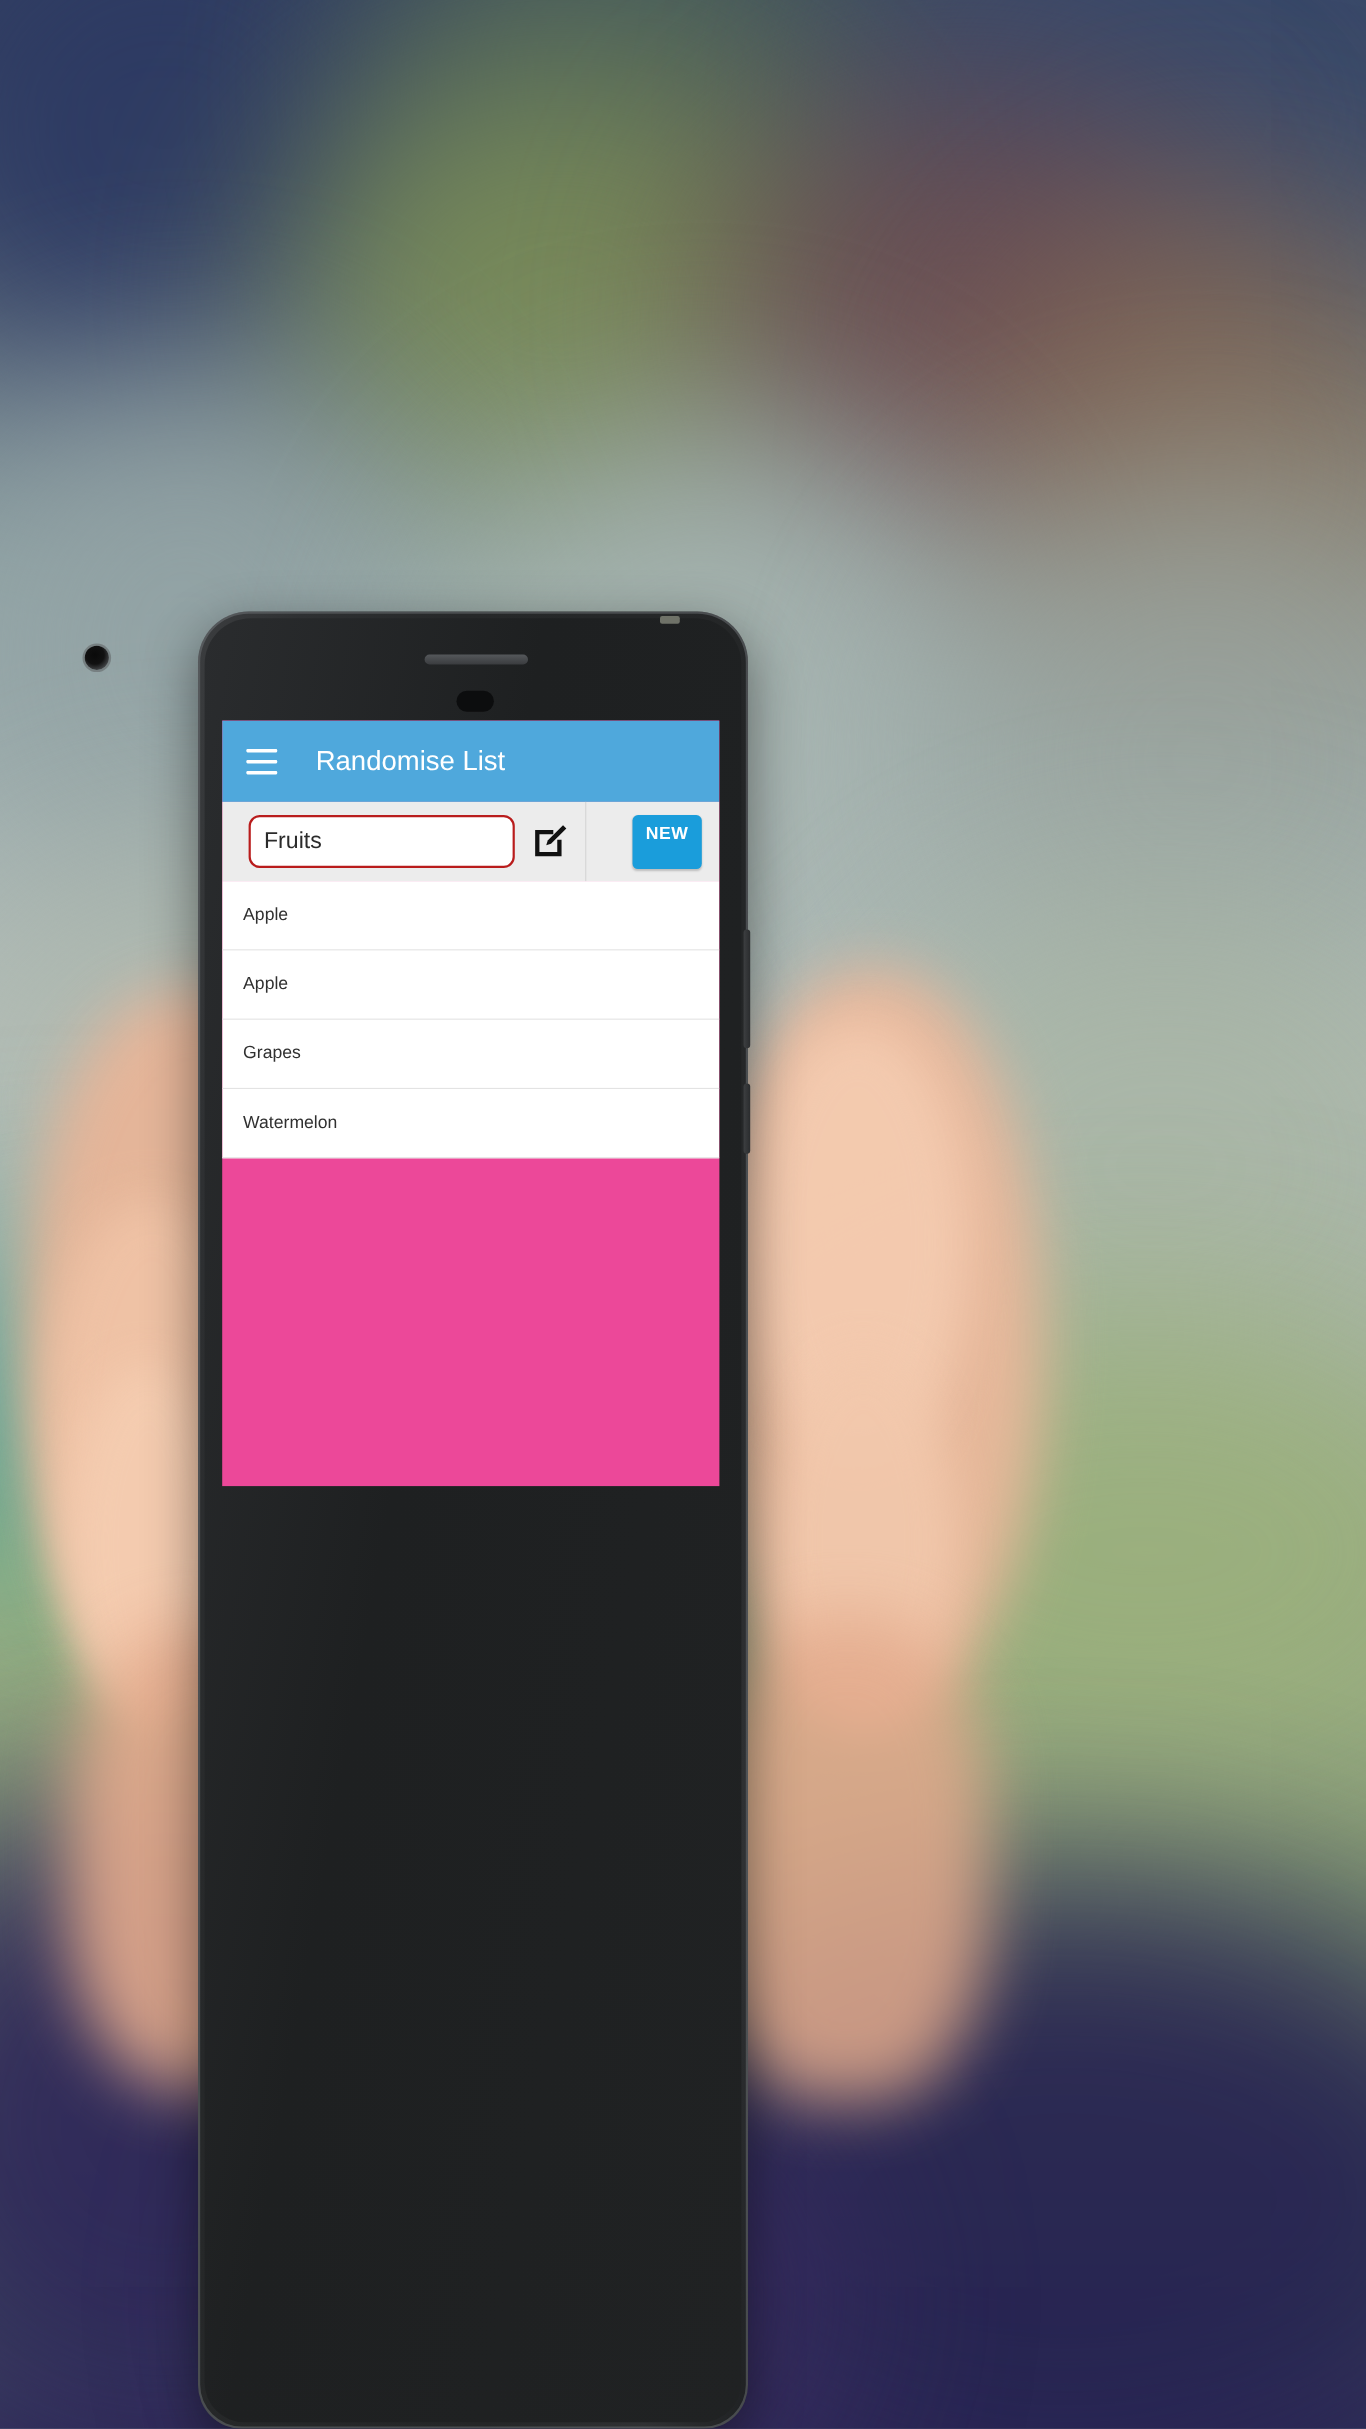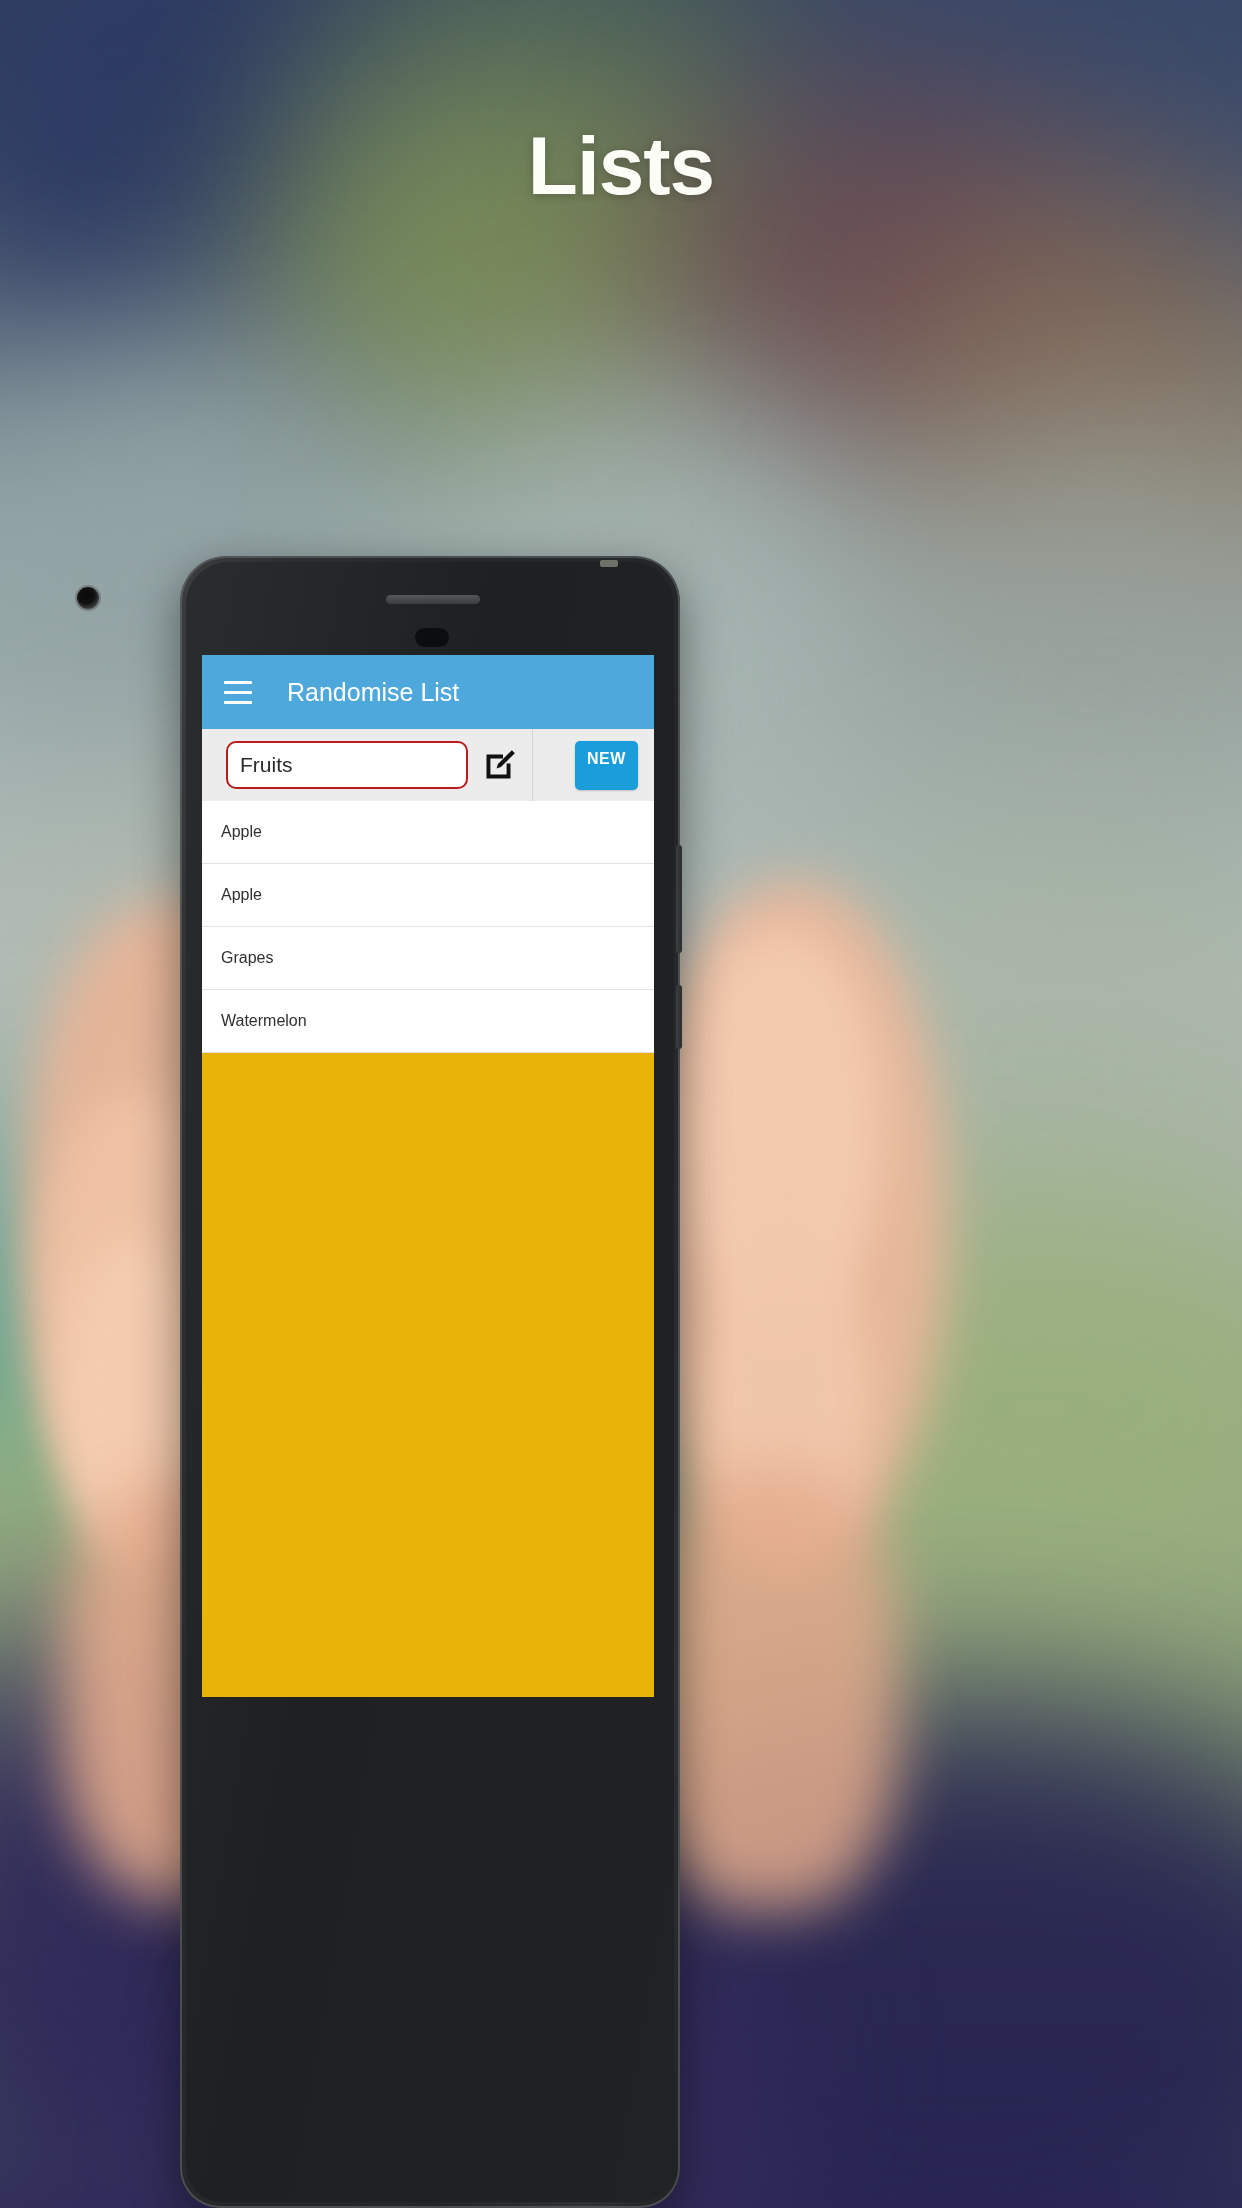--- a/index.html
+++ b/index.html
@@ -44,22 +44,22 @@
   #sensor{position:absolute;left:415px;top:628px;width:34px;height:19px;border-radius:10px;
      background:#0c0d0e;}
   #sidebtn{position:absolute;left:676px;top:845px;width:6px;height:108px;border-radius:3px;
      background:linear-gradient(90deg,#3d3f41,#2a2c2e);}
   #sidebtn2{position:absolute;left:676px;top:985px;width:6px;height:64px;border-radius:3px;
      background:linear-gradient(90deg,#3d3f41,#2a2c2e);}
   #toptick{position:absolute;left:600px;top:560px;width:18px;height:7px;border-radius:2px;
      background:#6f7268;}
 
   
-  #screen{position:absolute;left:202px;top:655px;width:452px;height:1042px;
-     background:#eab308;overflow:hidden;}
+  #screen{position:absolute;left:202px;top:655px;width:452px;height:696px;
+     background:#ec4899;overflow:hidden;}
 
   
   #appbar{height:74px;background:#4fa8dc;display:flex;align-items:center;}
   #menu-btn{width:64px;height:74px;display:flex;flex-direction:column;justify-content:center;
      align-items:center;gap:7px;padding-left:8px;box-sizing:border-box;cursor:pointer;}
   #menu-btn i{display:block;width:28px;height:3px;background:#fff;border-radius:1px;}
   #appbar-title{color:#fff;font-size:25px;font-weight:normal;margin-left:21px;}
 
   
   #inputrow{height:72px;background:#ececec;display:flex;align-items:center;position:relative;
@@ -108,21 +108,20 @@
   <div class="blob" style="left:40px;top:1090px;width:190px;height:440px;background:#f0c3a6;opacity:.95;border-radius:50% 45% 40% 55%;filter:blur(22px);"></div>
   <div class="blob" style="left:60px;top:1240px;width:150px;height:330px;background:#f5cdb1;opacity:.9;border-radius:50%;filter:blur(20px);"></div>
   <div class="blob" style="left:650px;top:880px;width:300px;height:680px;background:#eab89b;opacity:.95;border-radius:45% 50% 50% 42%;filter:blur(26px);"></div>
   <div class="blob" style="left:680px;top:930px;width:200px;height:400px;background:#f4cbb0;opacity:.95;border-radius:48%;filter:blur(22px);"></div>
   <div class="blob" style="left:700px;top:1230px;width:170px;height:340px;background:#f2c8ac;opacity:.9;border-radius:50%;filter:blur(20px);"></div>
   <div class="blob" style="left:60px;top:1480px;width:260px;height:420px;background:#e4ab8d;opacity:.9;border-radius:40%;filter:blur(30px);"></div>
   <div class="blob" style="left:640px;top:1470px;width:260px;height:440px;background:#e3aa8c;opacity:.85;border-radius:40%;filter:blur(30px);"></div>
 </div>
 
 <div id="headline">
-  <span class="ln">Lists</span>
 </div>
 
 <div id="phone">
   <div id="phone-body">
     <div id="phone-inner"></div>
   </div>
 </div>
 <div id="toptick"></div>
 <div id="cam"></div>
 <div id="speaker"></div>

